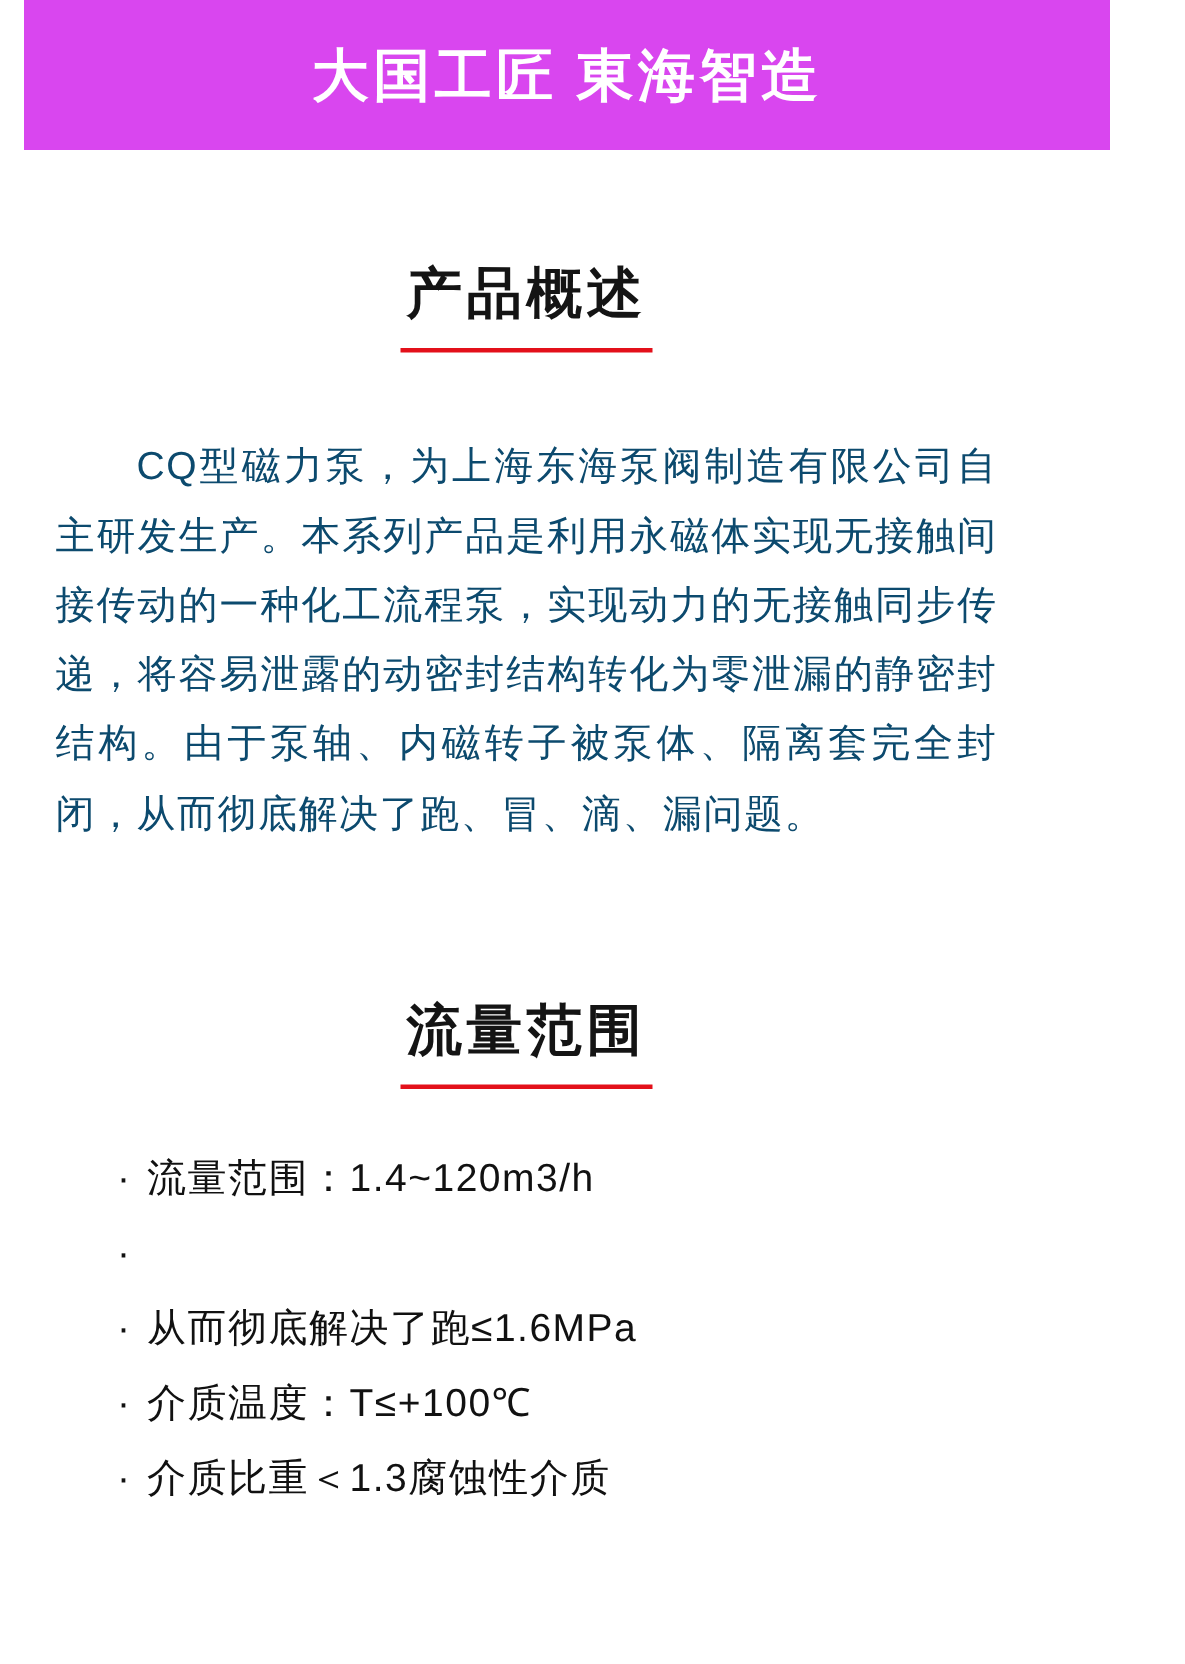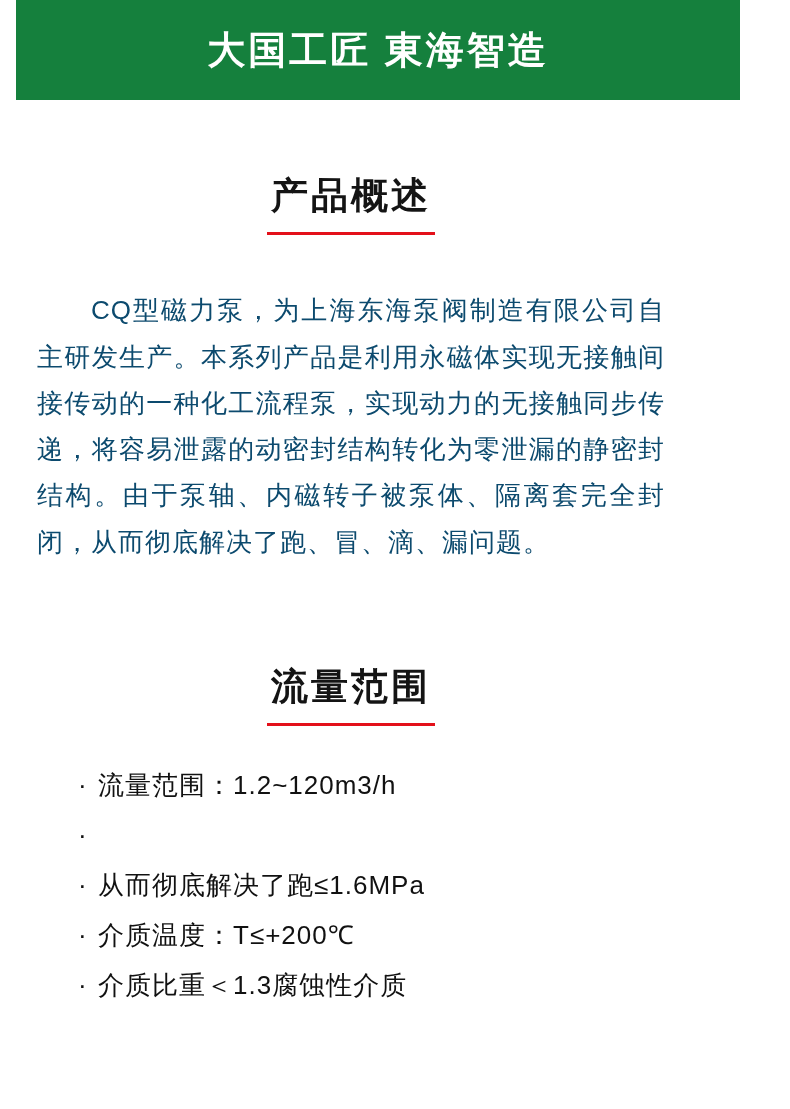--- a/index.html
+++ b/index.html
@@ -14,24 +14,25 @@
     color: #1a1a1a;
     overflow: hidden;
     position: relative;
   }
 
   
   .banner {
     position: relative;
     width: 756px;
     height: 100px;
-    background: #15803d;
+    background: #d946ef;
     display: flex;
     align-items: center;
     justify-content: center;
+    font-family: Liberation Serif, serif;
   }
   .banner-edge-left,
   .banner-edge-right {
     position: absolute;
     top: 0;
     width: 16px;
     height: 100px;
     background: #ffffff;
   }
   .banner-edge-left { left: 0; }
@@ -132,31 +133,31 @@
 <div class="gap-conditions"></div>
 
 <div class="section">
   <div class="section-head">
     <div class="section-title">流量范围</div>
     <div class="section-rule"></div>
   </div>
   <ul class="spec-list">
     <li class="spec-item">
       <span class="bullet">·</span>
-      <span class="spec-text">流量范围：1.2~120m3/h</span>
+      <span class="spec-text">流量范围：1.4~120m3/h</span>
     </li>
     <li class="spec-item">
       <span class="bullet">·</span>
     </li>
     <li class="spec-item">
       <span class="bullet">·</span>
       <span class="spec-text">从而彻底解决了跑≤1.6MPa</span>
     </li>
     <li class="spec-item">
       <span class="bullet">·</span>
-      <span class="spec-text">介质温度：T≤+200℃</span>
+      <span class="spec-text">介质温度：T≤+100℃</span>
     </li>
     <li class="spec-item">
       <span class="bullet">·</span>
       <span class="spec-text">介质比重＜1.3腐蚀性介质</span>
     </li>
   </ul>
 </div>
 
 </body></html>

